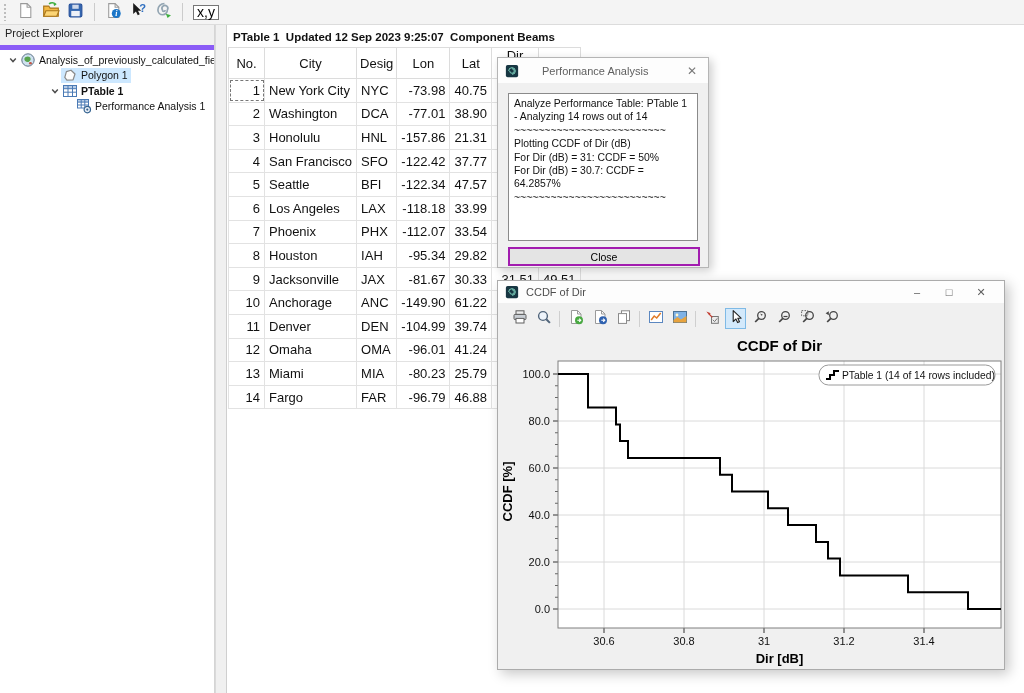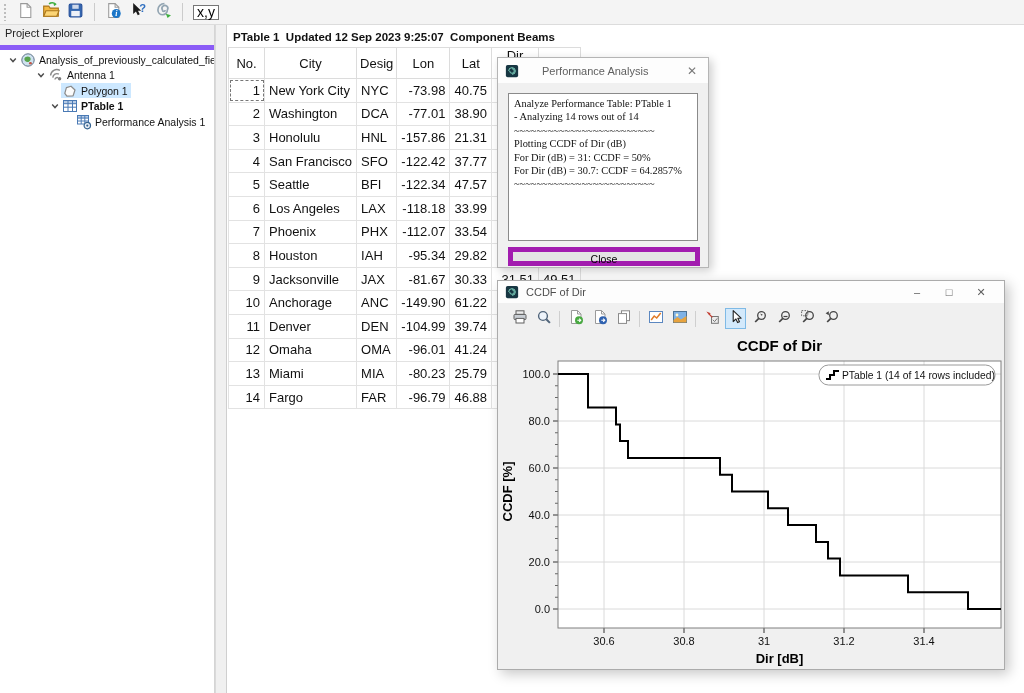--- a/index.html
+++ b/index.html
@@ -38,22 +38,22 @@
   .ptable td.al-r{text-align:right;} .ptable td.al-l{text-align:left;margin-left:44px;}
   .ptable td.focus-cell{outline:1px dashed #777;outline-offset:-2px;}
   
   .perf-dialog{position:absolute;left:497px;top:57px;width:212px;height:211px;background:#f0f0f0;
         border:1px solid #b5b5b5;box-shadow:3px 3px 9px rgba(0,0,0,.2);box-sizing:border-box;}
   .dlg-titlebar{height:25px;background:#fdfdfd;display:flex;align-items:center;padding:0 7px;}
   .app-logo{width:14px;height:14px;display:flex;flex:0 0 14px;}
   .dlg-title{flex:1;font-size:11px;color:#5f5f5f;margin-left:23px;}
   .dlg-close{color:#7a7a7a;font-size:12px;padding:0 4px;cursor:default;}
   .log-box{position:absolute;left:10px;top:35px;width:190px;height:148px;background:#fff;border:1px solid #8a8a8a;
-        font-size:10.4px;line-height:13.4px;padding:3px 5px;white-space:pre-line;overflow:hidden;box-sizing:border-box;font-family:Liberation Serif, serif;}
-  .close-btn{position:absolute;left:10px;top:189px;width:192px;height:19px;background:#e4e4e4;border:5px solid #a21caf;
+        font-size:10.4px;line-height:13.4px;padding:3px 5px;white-space:pre-line;overflow:hidden;box-sizing:border-box;}
+  .close-btn{position:absolute;left:10px;top:189px;width:192px;height:19px;background:#e4e4e4;border:2px solid #a21caf;
         font-size:10.5px;font-family:"Liberation Sans",sans-serif;}
   
   .ccdf-window{position:absolute;left:497px;top:280px;width:508px;height:390px;background:#f0f0f0;
         border:1px solid #ababab;box-shadow:4px 4px 12px rgba(0,0,0,.22);box-sizing:border-box;}
   .win-titlebar{height:22px;background:#fdfdfd;display:flex;align-items:center;padding:0 7px;}
   .win-title{flex:1;font-size:11px;color:#4e4e4e;margin-left:7px;}
   .win-buttons{display:flex;}
   .win-btn{width:32px;text-align:center;color:#5f5f5f;font-size:11px;line-height:20px;cursor:default;}
   .plot-toolbar{position:absolute;left:11px;top:27px;display:flex;align-items:center;gap:3px;}
   .pt-btn{width:19px;height:19px;display:flex;align-items:center;justify-content:center;border:1px solid transparent;}
@@ -125,39 +125,20 @@
           </span>
           <span class="tree-content">
             <span class="tree-icon">
               <svg width="16" height="16" viewBox="0 0 16 16" xmlns="http://www.w3.org/2000/svg">
                 <circle cx="8" cy="8" r="6.2" fill="#cfe2f0" stroke="#5f7488"></circle>
                 <path d="M4.4 6.4c1-2.1 4-2.6 5.5-1.1s.6 4-1.4 4.6-4.6-1-4.1-3.5z" fill="#58a44e"></path>
                 <path d="M9.4 10.2c1.2-.3 2.5.3 2.8 1.2-.8 1-2.4 1.3-3.4.6z" fill="#c05a4a"></path>
               </svg>
             </span>
             <span class="tree-label">Analysis_of_previously_calculated_field</span>
-          </span>
-        </div>
-        <div class="tree-row">
-          <span class="tree-indent" style="width: 34px;"></span>
-          <span class="tree-chev">
-            <svg width="12" height="12" viewBox="0 0 12 12" xmlns="http://www.w3.org/2000/svg">
-              <path d="M3.2 4.6L6 7.6l2.8-3" fill="none" stroke="#4c4c4c" stroke-width="1.4"></path>
-            </svg>
-          </span>
-          <span class="tree-content">
-            <span class="tree-icon">
-              <svg width="16" height="16" viewBox="0 0 16 16" xmlns="http://www.w3.org/2000/svg">
-                <path d="M2.6 8.6a6.2 6.2 0 0 1 9.3-5.2" fill="none" stroke="#8a8a8a" stroke-width="1.4"></path>
-                <path d="M4.8 10.6a4.1 4.1 0 0 1 6.1-3.4" fill="none" stroke="#8a8a8a" stroke-width="1.4"></path>
-                <path d="M7 12.6a2.1 2.1 0 0 1 3.1-1.8" fill="none" stroke="#8a8a8a" stroke-width="1.4"></path>
-                <circle cx="11.6" cy="11.8" r="1.7" fill="#7d7d7d"></circle>
-              </svg>
-            </span>
-            <span class="tree-label">Antenna 1</span>
           </span>
         </div>
         <div class="tree-row">
           <span class="tree-indent" style="width: 61px;"></span>
           <span class="tree-content selected">
             <span class="tree-icon">
               <svg width="16" height="16" viewBox="0 0 16 16" xmlns="http://www.w3.org/2000/svg">
                 <path d="M2.8 10.4L4.4 4.6 9 3.2l4 3.8-1.9 5.8-6.2.4z" fill="#fcfcfc" stroke="#8a8a8a" stroke-width="1.2" stroke-linejoin="round"></path>
               </svg>
             </span>

